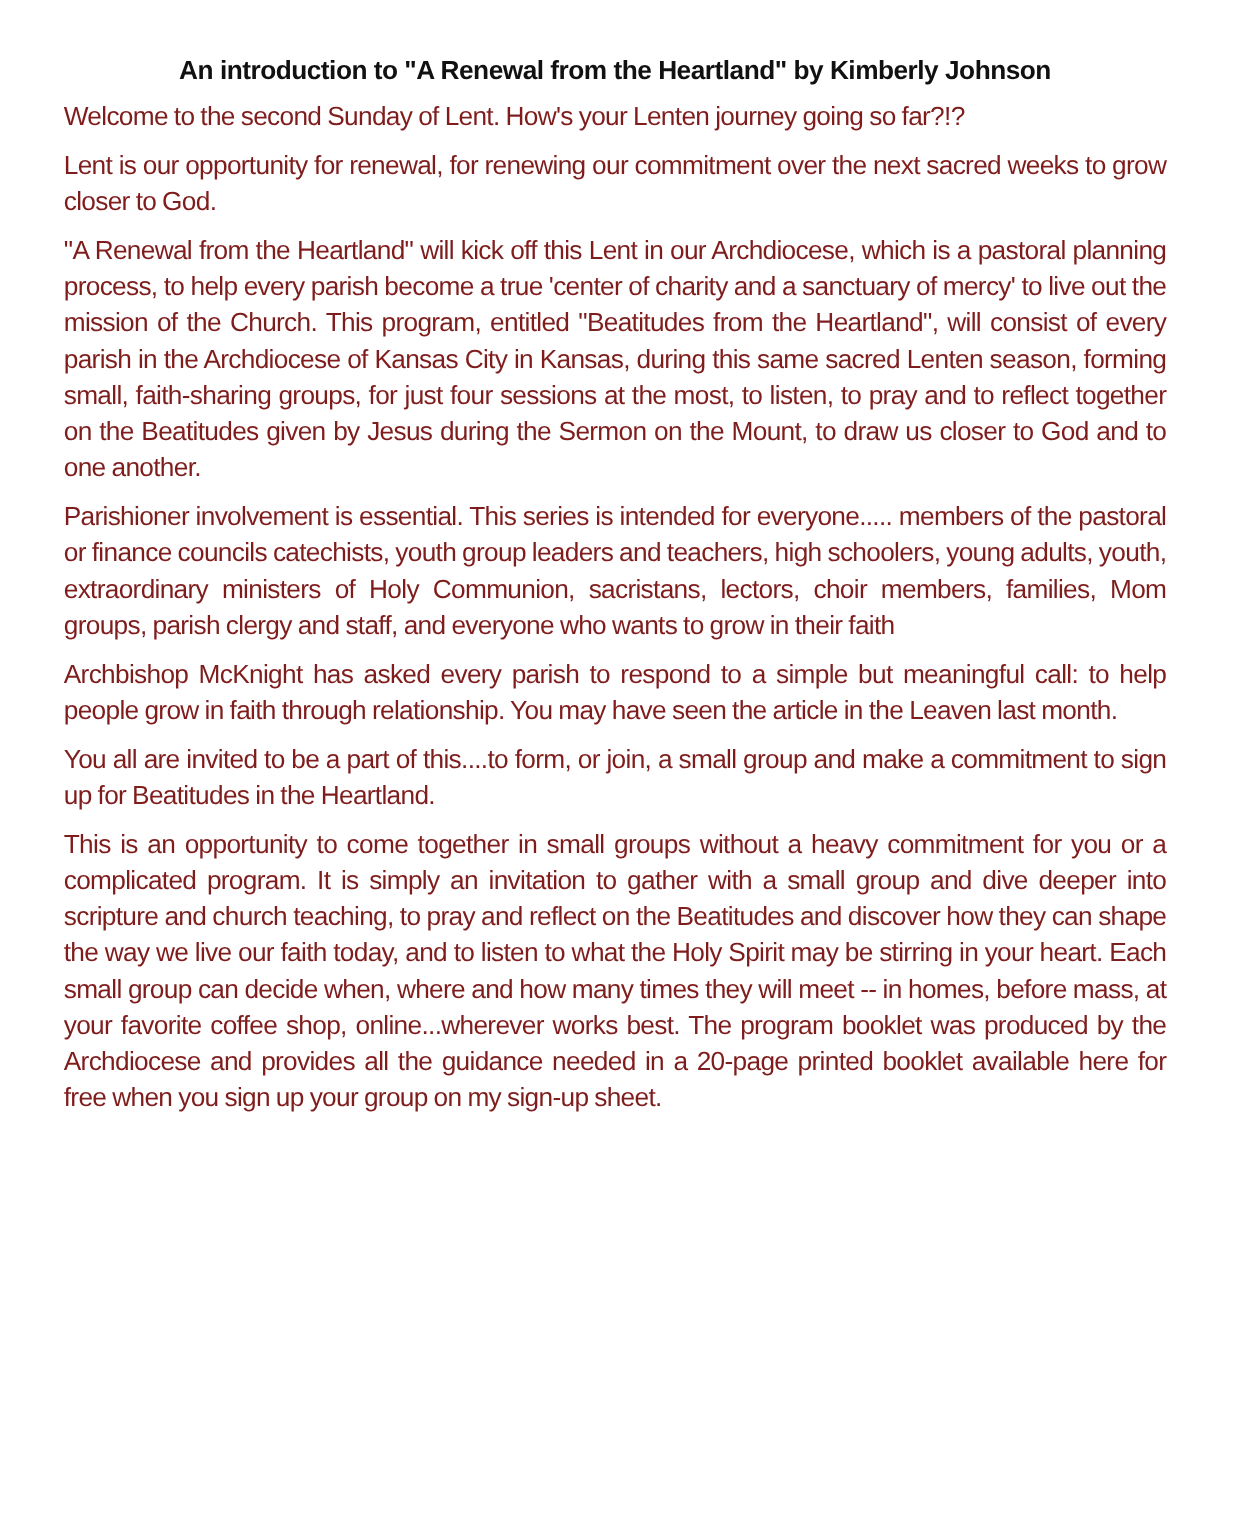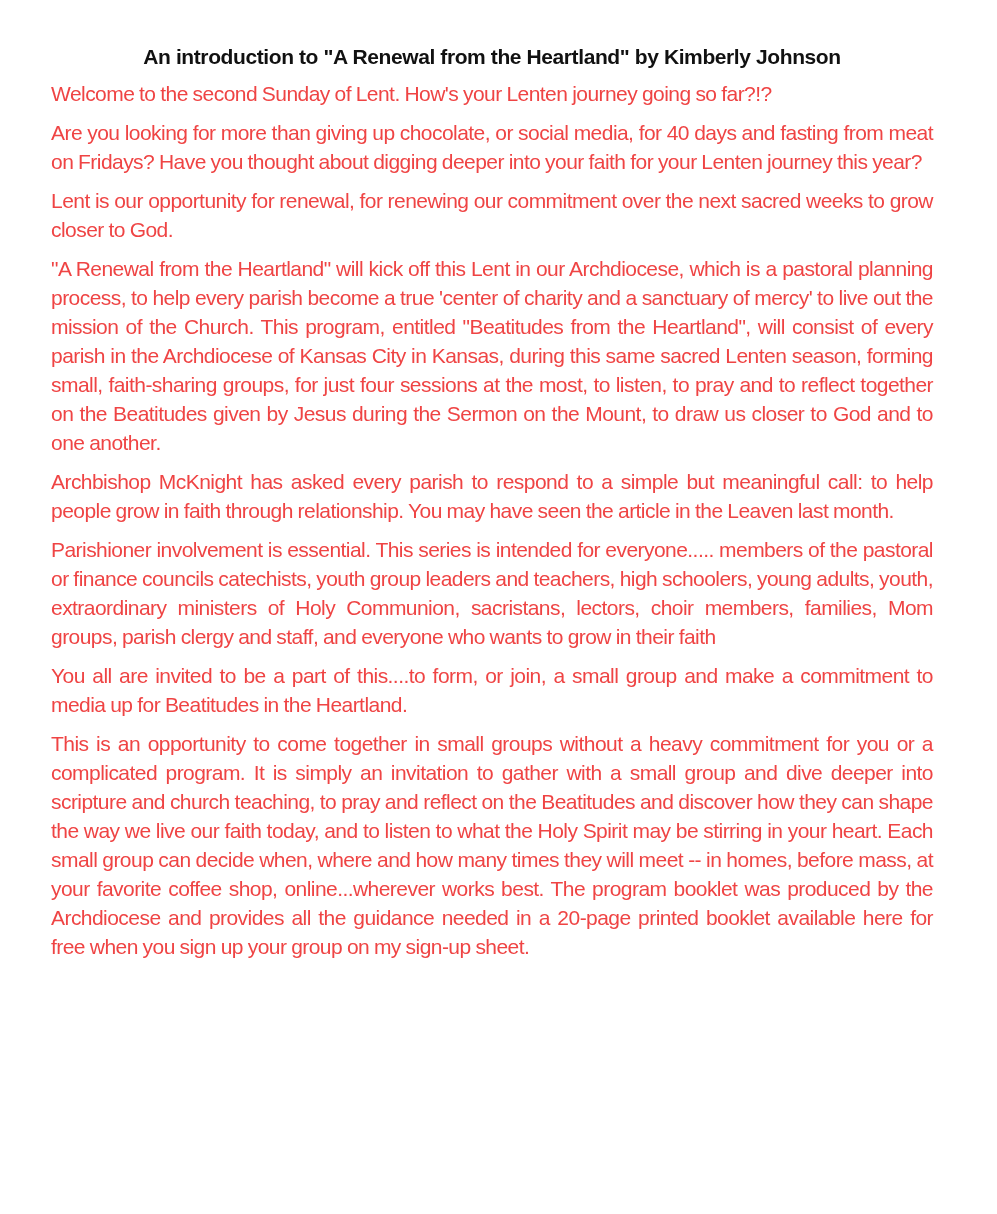--- a/index.html
+++ b/index.html
@@ -31,29 +31,28 @@
       color: #111111;
       white-space: nowrap;
     }
     .para {
       margin: 0 0 10px 0;
       font-size: 21px;
       line-height: 29px;
       text-align: justify;
       letter-spacing: -0.55px;
       word-spacing: -0.5px;
-      color: #ef4444;
+      color: #7f1d1d;
     }
   </style>
 </head>
 <body>
 
 <div class="page">
   <h1 class="title">An introduction to "A Renewal from the Heartland" by Kimberly Johnson</h1>
   <p class="para">Welcome to the second Sunday of Lent. How's your Lenten journey going so far?!?</p>
-  <p class="para">Are you looking for more than giving up chocolate, or social media, for 40 days and fasting from meat on Fridays? Have you thought about digging deeper into your faith for your Lenten journey this year?</p>
   <p class="para">Lent is our opportunity for renewal, for renewing our commitment over the next sacred weeks to grow closer to God.</p>
   <p class="para">"A Renewal from the Heartland" will kick off this Lent in our Archdiocese, which is a pastoral planning process, to help every parish become a true 'center of charity and a sanctuary of mercy' to live out the mission of the Church. This program, entitled "Beatitudes from the Heartland", will consist of every parish in the Archdiocese of Kansas City in Kansas, during this same sacred Lenten season, forming small, faith-sharing groups, for just four sessions at the most, to listen, to pray and to reflect together on the Beatitudes given by Jesus during the Sermon on the Mount, to draw us closer to God and to one another.</p>
+  <p class="para">Parishioner involvement is essential. This series is intended for everyone..... members of the pastoral or finance councils catechists, youth group leaders and teachers, high schoolers, young adults, youth, extraordinary ministers of Holy Communion, sacristans, lectors, choir members, families, Mom groups, parish clergy and staff, and everyone who wants to grow in their faith</p>
   <p class="para">Archbishop McKnight has asked every parish to respond to a simple but meaningful call: to help people grow in faith through relationship. You may have seen the article in the Leaven last month.</p>
-  <p class="para">Parishioner involvement is essential. This series is intended for everyone..... members of the pastoral or finance councils catechists, youth group leaders and teachers, high schoolers, young adults, youth, extraordinary ministers of Holy Communion, sacristans, lectors, choir members, families, Mom groups, parish clergy and staff, and everyone who wants to grow in their faith</p>
-  <p class="para">You all are invited to be a part of this....to form, or join, a small group and make a commitment to media up for Beatitudes in the Heartland.</p>
+  <p class="para">You all are invited to be a part of this....to form, or join, a small group and make a commitment to sign up for Beatitudes in the Heartland.</p>
   <p class="para">This is an opportunity to come together in small groups without a heavy commitment for you or a complicated program. It is simply an invitation to gather with a small group and dive deeper into scripture and church teaching, to pray and reflect on the Beatitudes and discover how they can shape the way we live our faith today, and to listen to what the Holy Spirit may be stirring in your heart. Each small group can decide when, where and how many times they will meet -- in homes, before mass, at your favorite coffee shop, online...wherever works best. The program booklet was produced by the Archdiocese and provides all the guidance needed in a 20-page printed booklet available here for free when you sign up your group on my sign-up sheet.</p>
 </div>
 
 </body></html>

